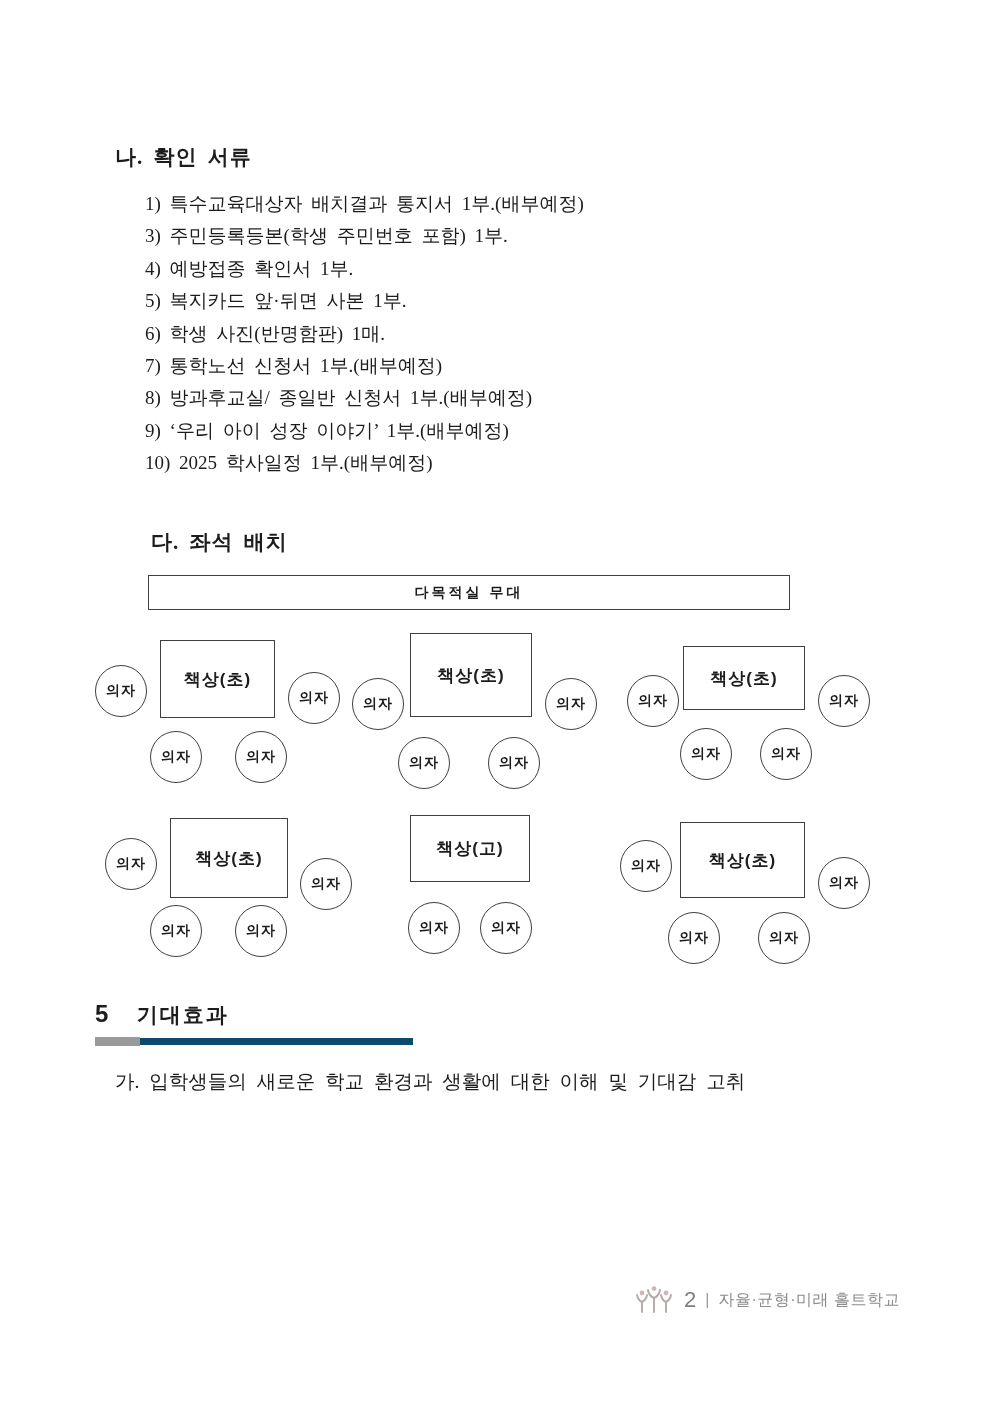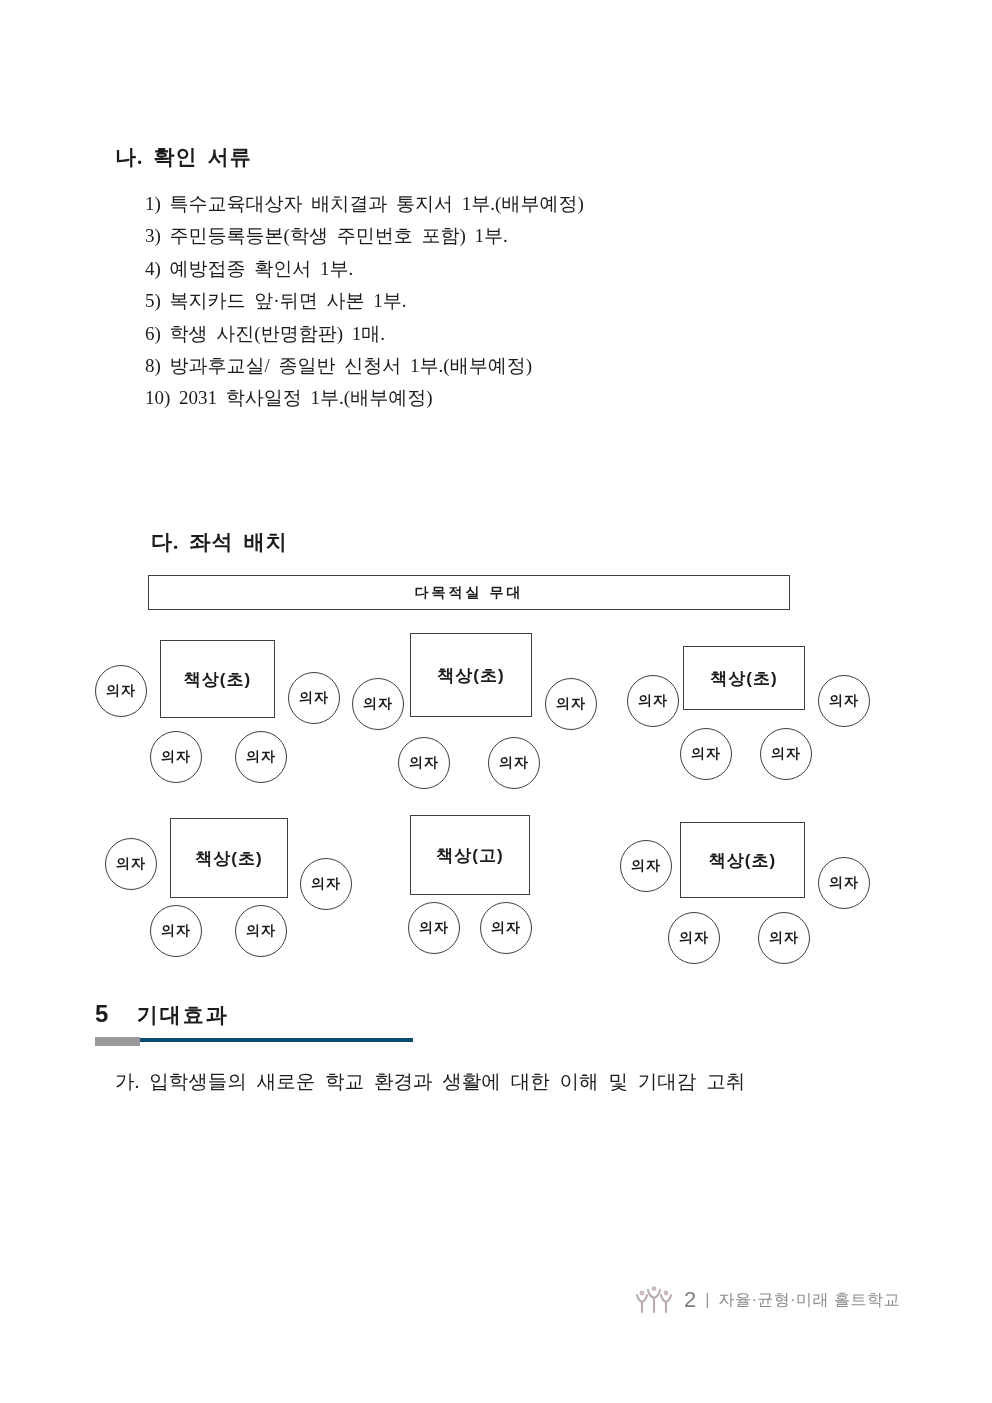--- a/index.html
+++ b/index.html
@@ -49,21 +49,21 @@
   .chair{
     position:absolute; width:52px; height:52px;
     border:1px solid #3f3f3f; border-radius:50%; background:#fff;
     display:flex; align-items:center; justify-content:center;
     font-weight:bold; font-size:14px; letter-spacing:1px;
   }
 
   
   .sec5-header{
     position:absolute; left:95px; top:1000px; width:318px;
-    border-bottom:4px solid #0c4a6e; padding-bottom:9px;
+    border-bottom:7px solid #0c4a6e; padding-bottom:9px;
     font-family:"Liberation Sans","DejaVu Sans",sans-serif;
   }
   .sec5-num{ font-size:24px; font-weight:bold; margin-right:24px; }
   .sec5-title{ font-size:21px; font-weight:bold; letter-spacing:2px; }
   .sec5-accent{
     position:absolute; left:95px; top:1037px; width:45px; height:9px;
     background:#9a9a9a;
   }
 
   .expect{ position:absolute; left:115px; top:1062px; }
@@ -88,22 +88,24 @@
 <body>
 
 <div class="sec-title" id="section-b-title">나. 확인 서류</div>
 
 <div class="doc-list">
   <div class="doc-line">1) 특수교육대상자 배치결과 통지서 1부.(배부예정)</div>
   <div class="doc-line">3) 주민등록등본(학생 주민번호 포함) 1부.</div>
   <div class="doc-line">4) 예방접종 확인서 1부.</div>
   <div class="doc-line">5) 복지카드 앞·뒤면 사본 1부.</div>
   <div class="doc-line">6) 학생 사진(반명함판) 1매.</div>
+  <div class="doc-line">7) 통학노선 신청서 1부.(배부예정)</div>
   <div class="doc-line">8) 방과후교실/ 종일반 신청서 1부.(배부예정)</div>
-  <div class="doc-line">10) 2031 학사일정 1부.(배부예정)</div>
+  <div class="doc-line">9) ‘우리 아이 성장 이야기’ 1부.(배부예정)</div>
+  <div class="doc-line">10) 2025 학사일정 1부.(배부예정)</div>
 </div>
 
 <div class="sec-title" id="section-c-title">다. 좌석 배치</div>
 
 <div class="diagram">
 
   <div class="stage">다목적실 무대</div>
 
   <div class="desk" style="left:160px;top:74px;width:115px;height:78px">책상(초)</div>
   <div class="chair" style="left:95px;top:99px">의자</div>
@@ -122,21 +124,21 @@
   <div class="chair" style="left:818px;top:109px">의자</div>
   <div class="chair" style="left:680px;top:162px">의자</div>
   <div class="chair" style="left:760px;top:162px">의자</div>
 
   <div class="desk" style="left:170px;top:252px;width:118px;height:80px">책상(초)</div>
   <div class="chair" style="left:105px;top:272px">의자</div>
   <div class="chair" style="left:300px;top:292px">의자</div>
   <div class="chair" style="left:150px;top:339px">의자</div>
   <div class="chair" style="left:235px;top:339px">의자</div>
 
-  <div class="desk" style="left:410px;top:249px;width:120px;height:80px">책상(고)</div>
+  <div class="desk" style="left:410px;top:249px;width:120px;height:67px">책상(고)</div>
   <div class="chair" style="left:408px;top:336px">의자</div>
   <div class="chair" style="left:480px;top:336px">의자</div>
 
   <div class="desk" style="left:680px;top:256px;width:125px;height:76px">책상(초)</div>
   <div class="chair" style="left:620px;top:274px">의자</div>
   <div class="chair" style="left:818px;top:291px">의자</div>
   <div class="chair" style="left:668px;top:346px">의자</div>
   <div class="chair" style="left:758px;top:346px">의자</div>
 </div>
 

